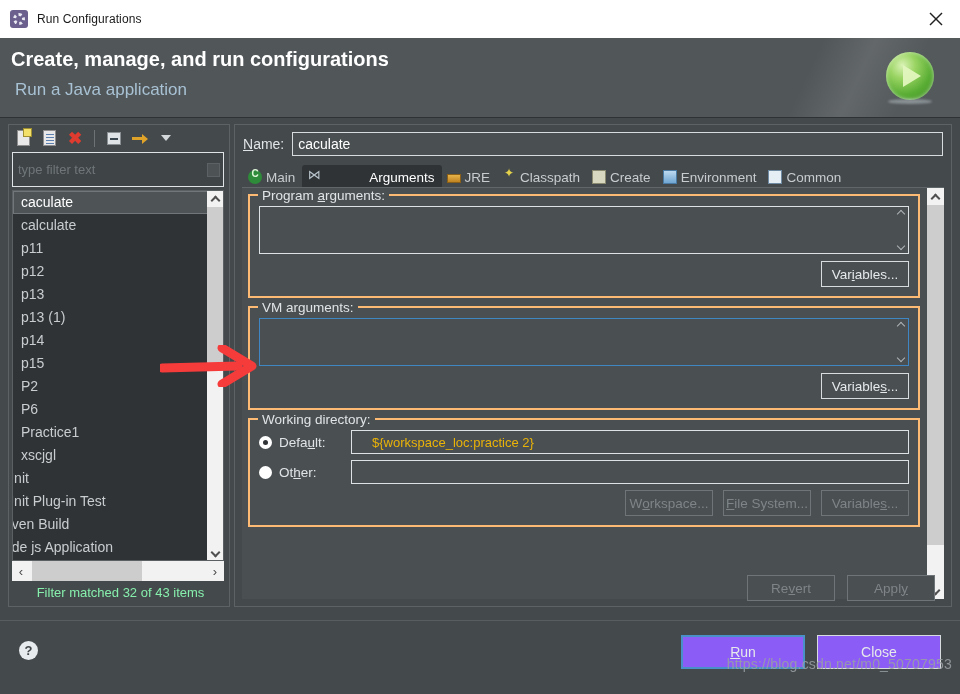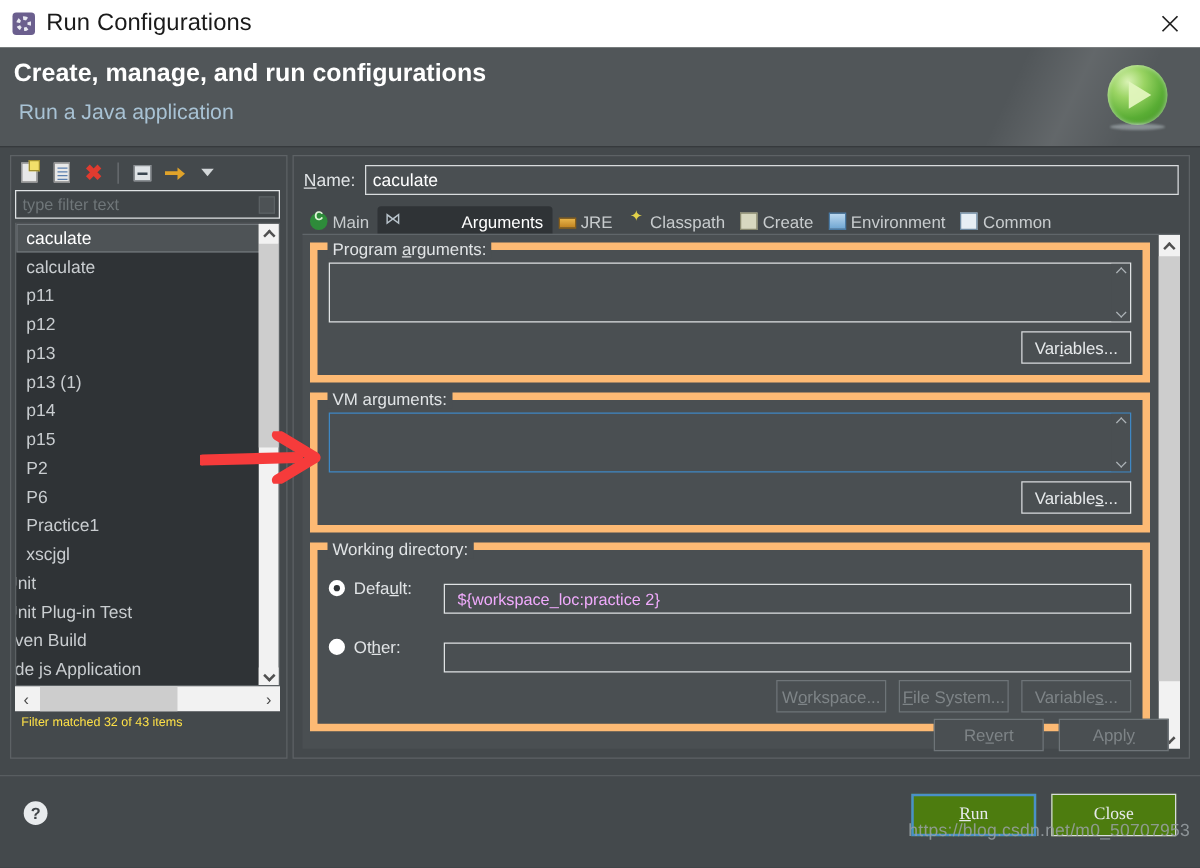--- a/index.html
+++ b/index.html
@@ -38,21 +38,21 @@
   .title-icon::after {
     content: "";
     position: absolute;
     left: 3px; top: 3px;
     width: 12px; height: 12px;
     border-radius: 50%;
     border: 3px dotted #e9e9f2;
     box-sizing: border-box;
   }
   .title-text {
-    font-size: 19px;
+    font-size: 12px;
     color: #1a1a1a;
     font-weight: 400;
     letter-spacing: 0.1px;
   }
   .title-close {
     position: absolute;
     right: 0; top: 0;
     width: 48px; height: 38px;
     display: flex; align-items: center; justify-content: center;
     cursor: default;
@@ -199,21 +199,21 @@
   }
   .icon-caret-down {
     width:0;height:0;
     border-left: 5px solid transparent;
     border-right: 5px solid transparent;
     border-top: 6px solid #d3d7d9;
   }
 
   .filter-box {
     margin: 1px 16px 0 4px;
-    width: 212px; height: 23px;
+    width: 212px; height: 35px;
     background: #3f4447;
     border: 1px solid #e0e3e5;
     display: flex;
     align-items: center;
     padding: 0 3px;
     position: relative;
   }
   .filter-box input {
     flex: 1;
     background: transparent;
@@ -303,23 +303,24 @@
   }
   .hscroll .hthumb {
     position: absolute;
     left: 20px; top: 0;
     width: 110px; height: 20px;
     background: #cdcdcd;
   }
   .filter-status {
     margin: 4px 0 0 4px;
     width: 212px;
-    font-size: 10px;
-    color: #fde047;
+    font-size: 13px;
+    color: #86efac;
     padding-left: 5px;
+    text-align: center;
   }
   .left-group-border {
     position: absolute;
     left: 8px; top: 6px;
     width: 222px; height: 483px;
     border: 1px solid #5d6265;
     pointer-events: none;
   }
 
   
@@ -392,21 +393,21 @@
     border-top: 1px solid #60666a;
     overflow: hidden;
   }
   .content-inner {
     position: absolute;
     left: 0; top: 0;
     width: 684px; height: 412px;
     padding: 6px 6px 0 6px;
   }
   .group {
-    border: 6px solid #fdba74;
+    border: 2px solid #fdba74;
     position: relative;
     margin-bottom: 8px;
     padding: 10px 9px 9px 9px;
   }
   .group > .legend {
     position: absolute;
     top: -8px; left: 8px;
     background: #4a4f52;
     padding: 0 4px;
     font-size: 13.5px;
@@ -489,26 +490,25 @@
     width: 72px;
     font-size: 13.5px;
     color: #e1e4e6;
   }
   .radio-label u { text-decoration: underline; }
   .dir-input {
     flex: 1;
     height: 24px;
     background: #4a4f52;
     border: 1px solid #dfe2e4;
-    color: #f0abfc;
+    color: #eab308;
     font-size: 13px;
-    padding: 0 10px;
+    padding: 0 20px;
     outline: none;
     font-family: "Liberation Sans", sans-serif;
-    margin-top: 17px;
   }
   .dir-btns {
     display: flex;
     justify-content: flex-end;
     gap: 10px;
     margin-top: 5px;
   }
 
   .pane-vscroll {
     position: absolute;
@@ -552,27 +552,27 @@
     font-size: 13px; font-weight: bold;
     display: flex; align-items: center; justify-content: center;
   }
   .footer-btns {
     position: absolute;
     right: 19px; top: 14px;
     display: flex;
     gap: 12px;
   }
   .btn-big {
-    width: 100px; height: 34px;
-    background: #4d7c0f;
+    width: 124px; height: 34px;
+    background: #8b5cf6;
     border: 1px solid #d9dcde;
     color: #e6e9eb;
     font-size: 14px;
     display: flex; align-items: center; justify-content: center;
-    font-family: Liberation Serif, serif;
+    font-family: Liberation Sans, sans-serif;
     cursor: default;
   }
   .btn-big.default { border: 2px solid #4a90c8; }
 
   .watermark {
     position: absolute;
     right: 8px; bottom: 22px;
     font-size: 14px;
     color: #9aa1a5;
     opacity: 0.85;

